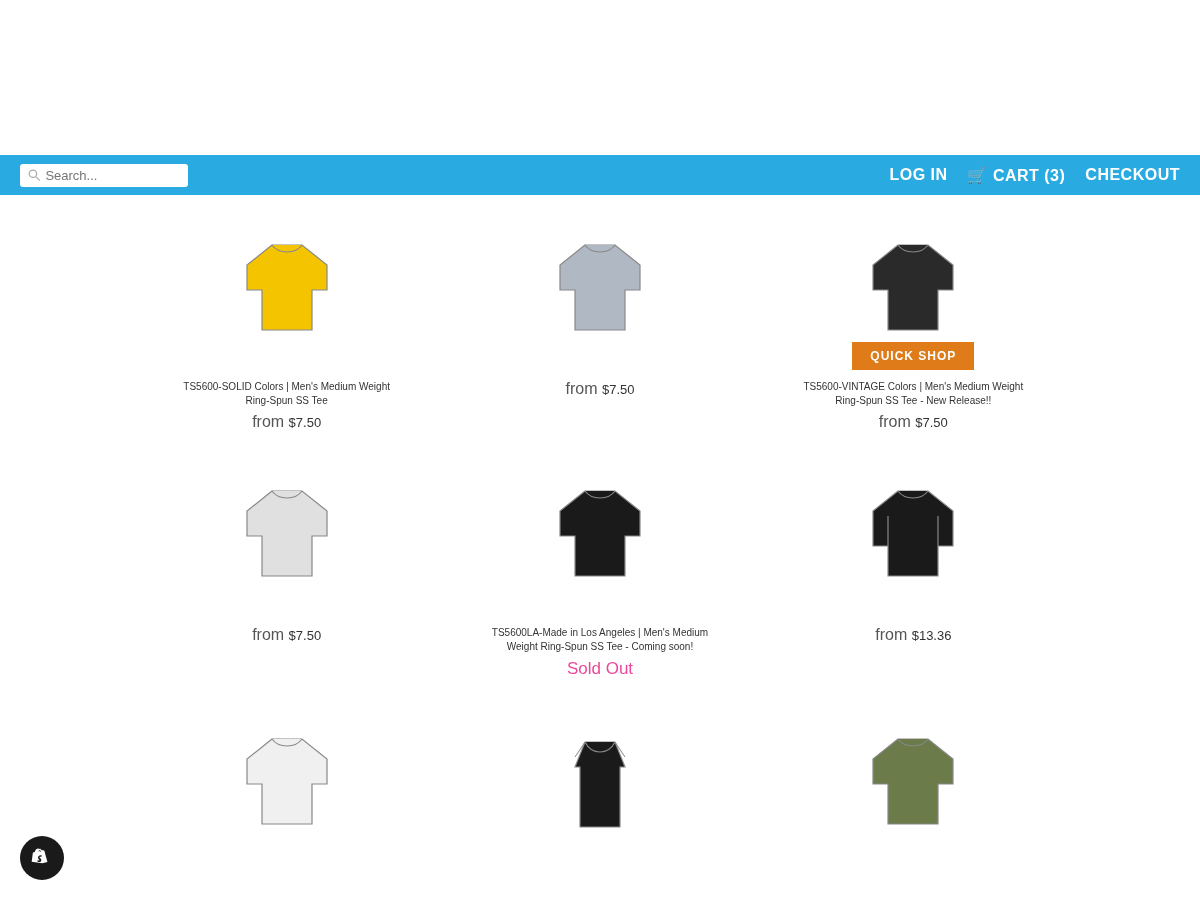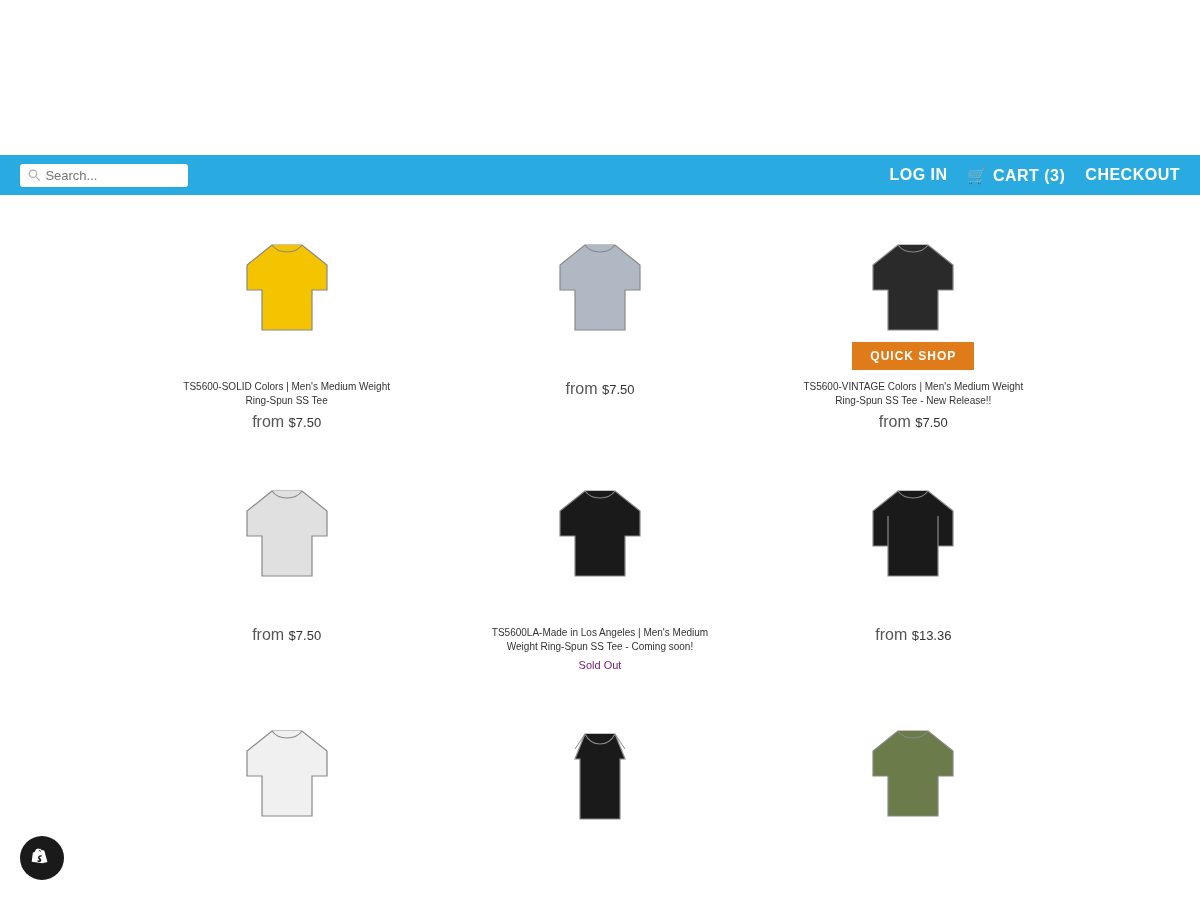--- a/index.html
+++ b/index.html
@@ -129,22 +129,22 @@
     .product-price .from-label {
       color: #555;
       font-size: 16px;
     }
 
     .product-price .price-amount {
       font-weight: 400;
     }
 
     .sold-out-text {
-      font-size: 11px;
-      color: #701a75;
+      font-size: 17px;
+      color: #ec4899;
     }
   </style>
 </head>
 <body>
 
 <div class="top-spacer"></div>
 
 <nav class="nav-bar">
   <div class="nav-search-wrapper">
     <div class="nav-search">

